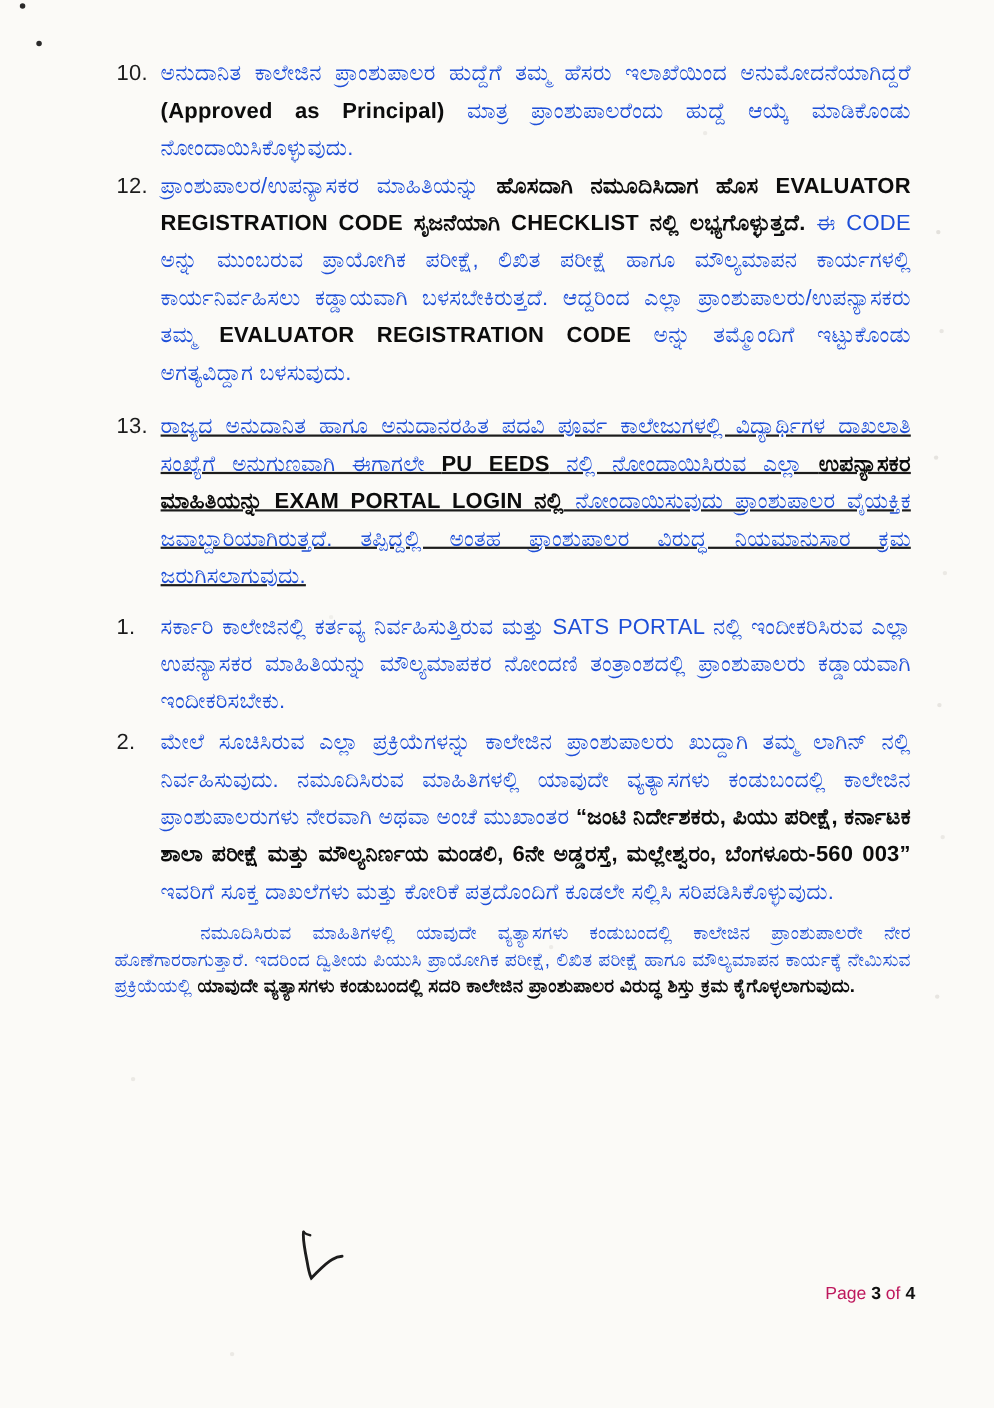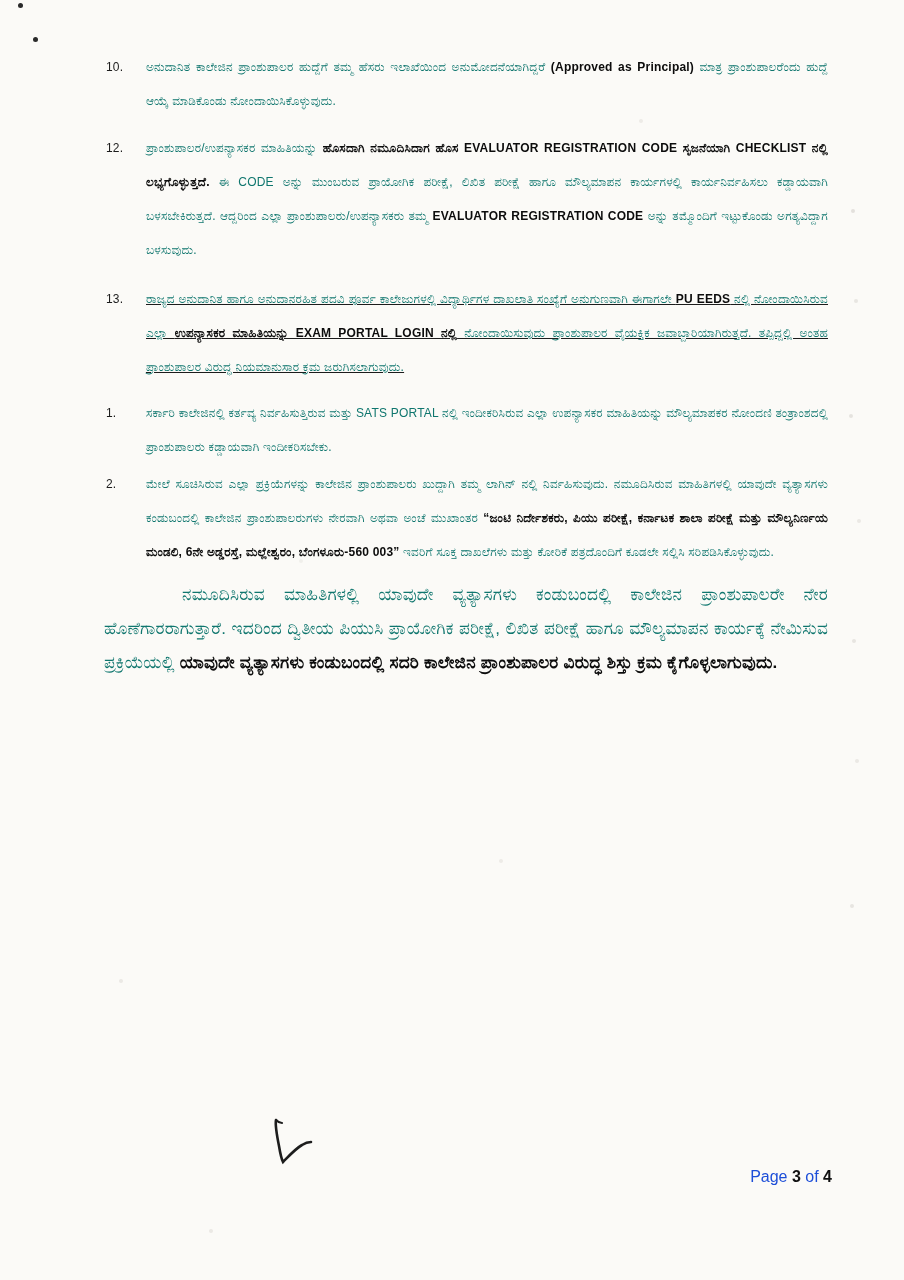--- a/index.html
+++ b/index.html
@@ -50,60 +50,60 @@
   .content {
     position: absolute;
     left: 106px;
     top: 50px;
     width: 722px;
   }
   .item {
     position: relative;
     padding-left: 40px;
     text-align: justify;
-    font-size: 12px;
+    font-size: 20px;
     line-height: 34px;
     letter-spacing: 0.2px;
   }
   .item .num {
     position: absolute;
     left: 0;
     top: 0;
     width: 38px;
   }
   .m11 { margin-top: 6px; }
-  .m12 { margin-top: 13px; }
+  .m12 { }
   .m13 { margin-top: 15px; text-decoration: underline; }
   .m14 { margin-top: 12px; }
   .m15 { margin-top: 3px; }
   .closing {
     margin-top: 9px;
     margin-left: -2px;
     text-align: justify;
     text-indent: 78px;
     font-size: 17px;
-    line-height: 34px;
+    line-height: 24px;
     letter-spacing: 0.2px;
   }
-  .run { color: #0f766e; }
+  .run { color: #1d4ed8; }
   .run.bold { font-weight: 700; color: #0c0c0c; }
 
   .checkmark {
     position: absolute;
     left: 268px;
     top: 1116px;
   }
   .footer {
     position: absolute;
     top: 1168px;
     right: 72px;
     font-size: 16px;
     color: #1f1f1f;
   }
-  .footer .run { color: #1d4ed8; }
+  .footer .run { color: #be185d; }
   .footer .run.bold { font-weight: 700; color: #101010; }
 </style>
 </head>
 <body>
 
 <div class="page">
 
   <div class="speckles"></div>
   <div class="corner-dot d1"></div>
   <div class="corner-dot d2"></div>

